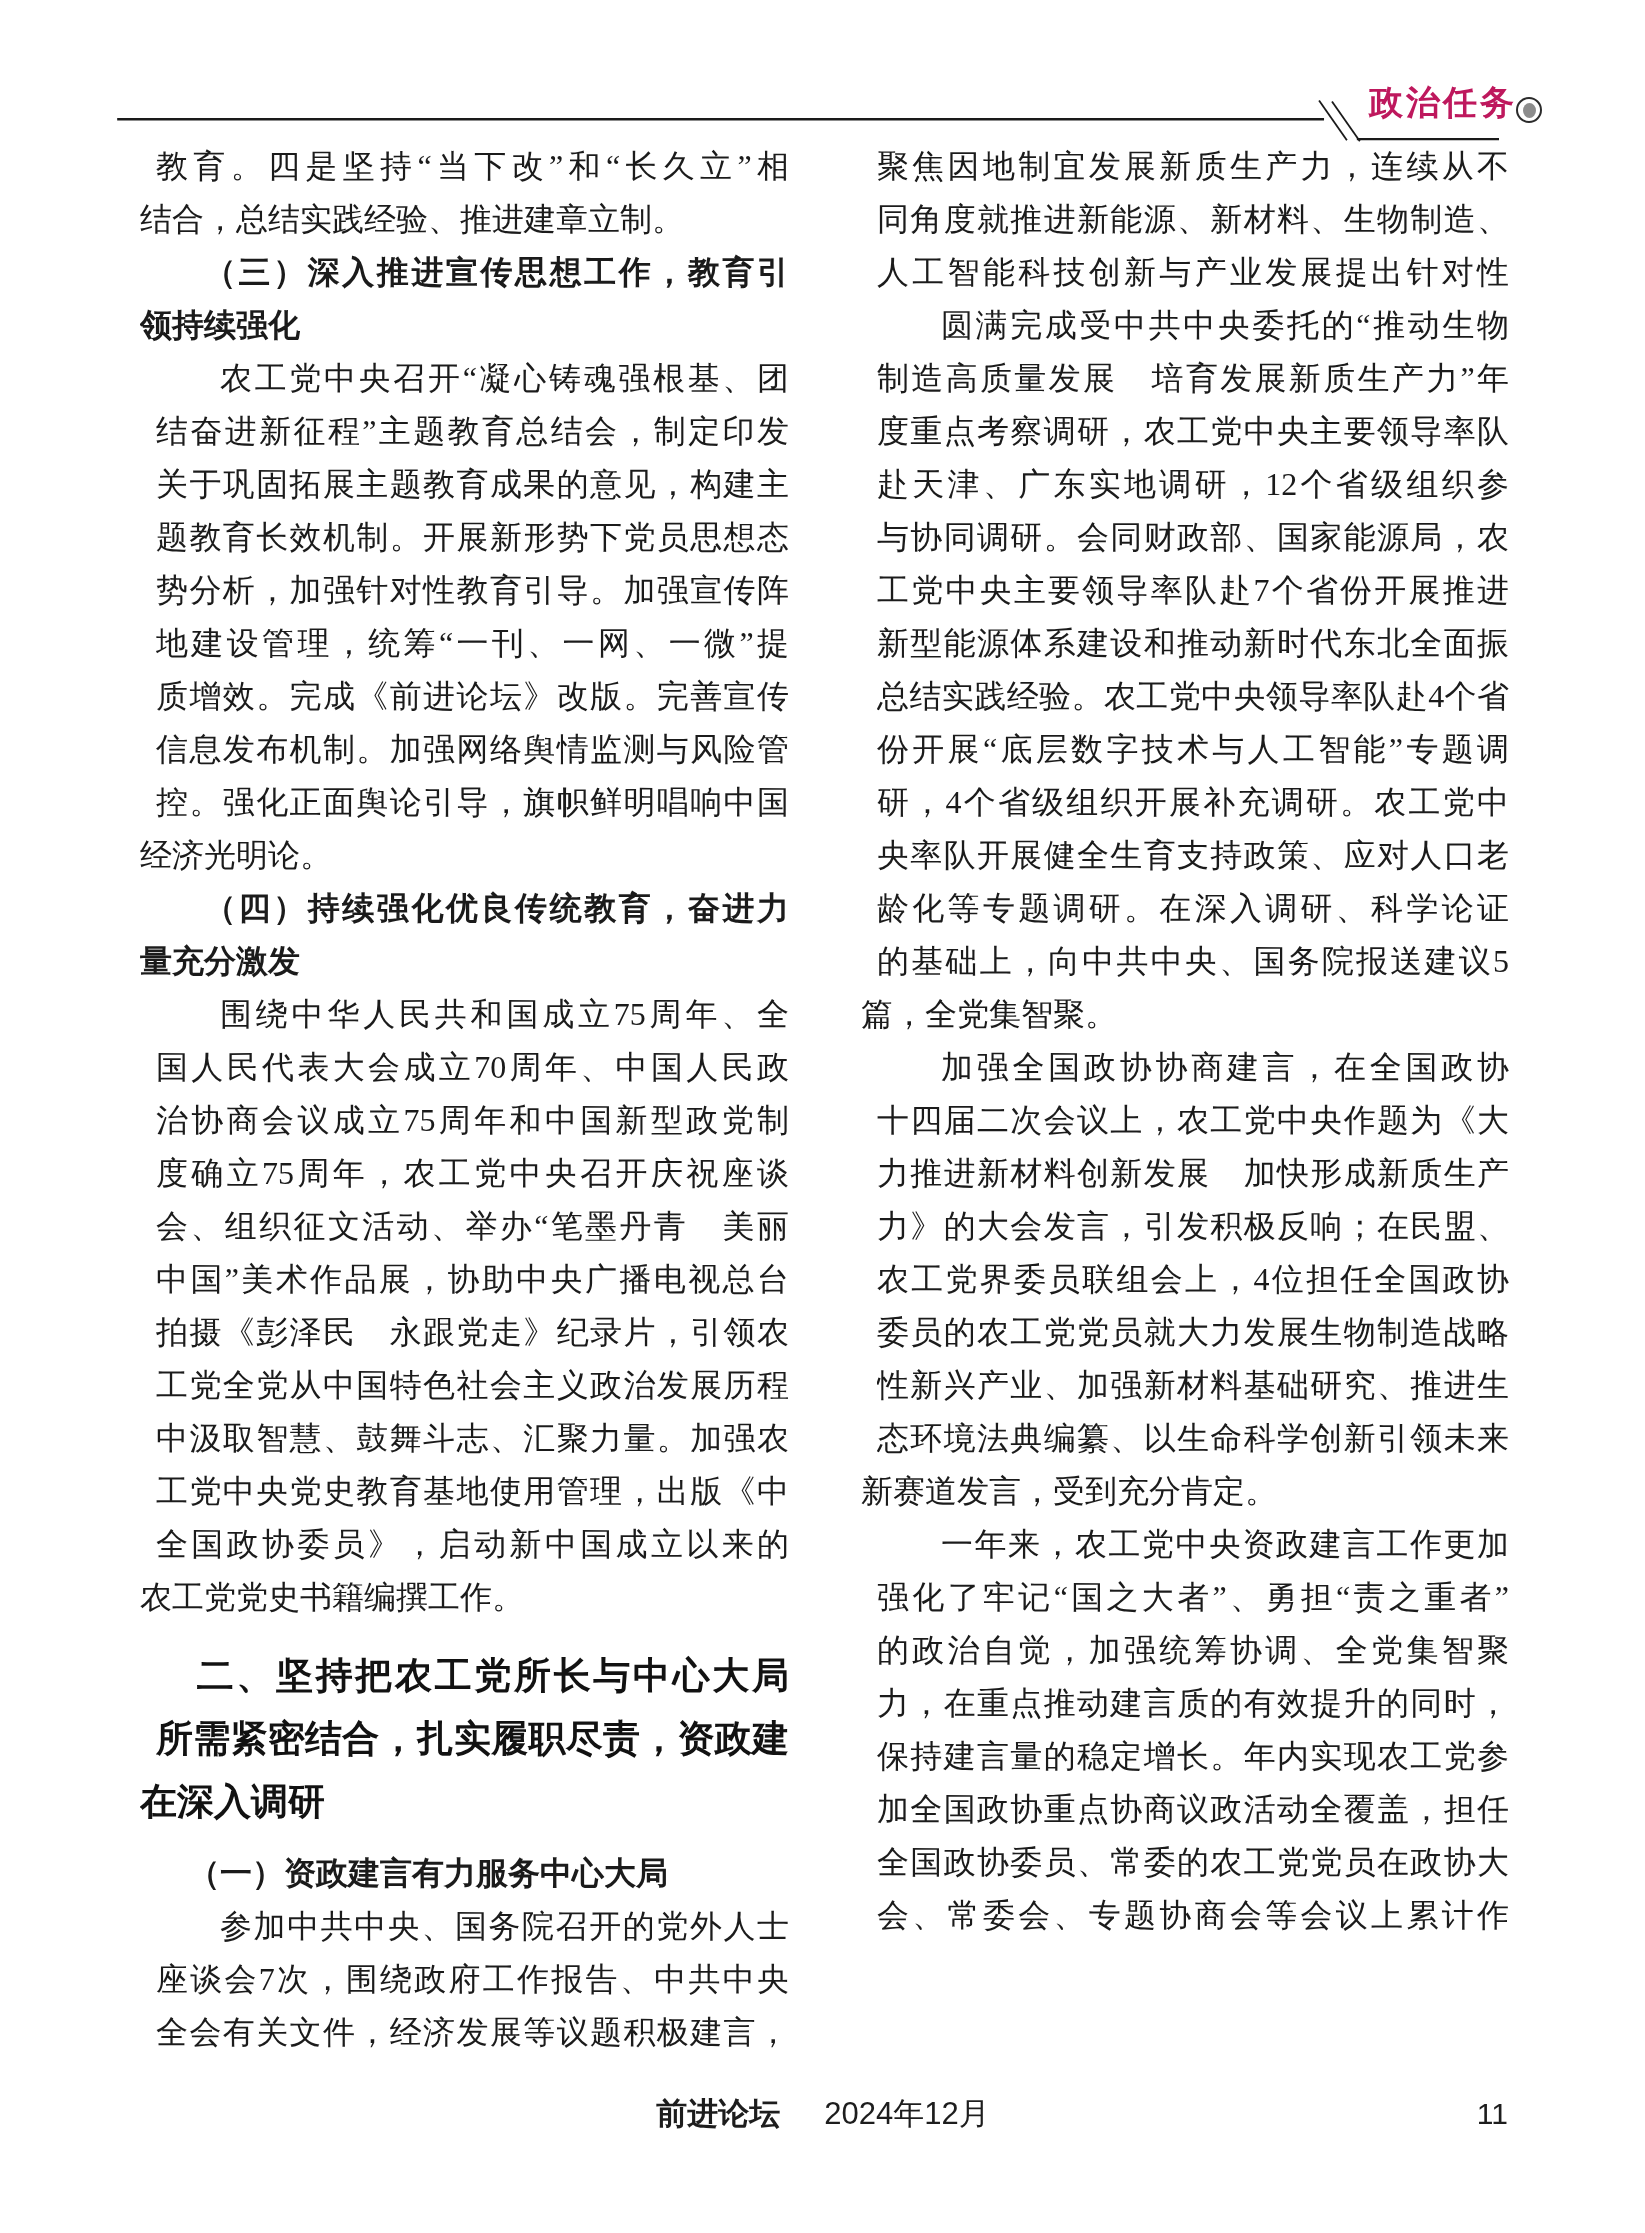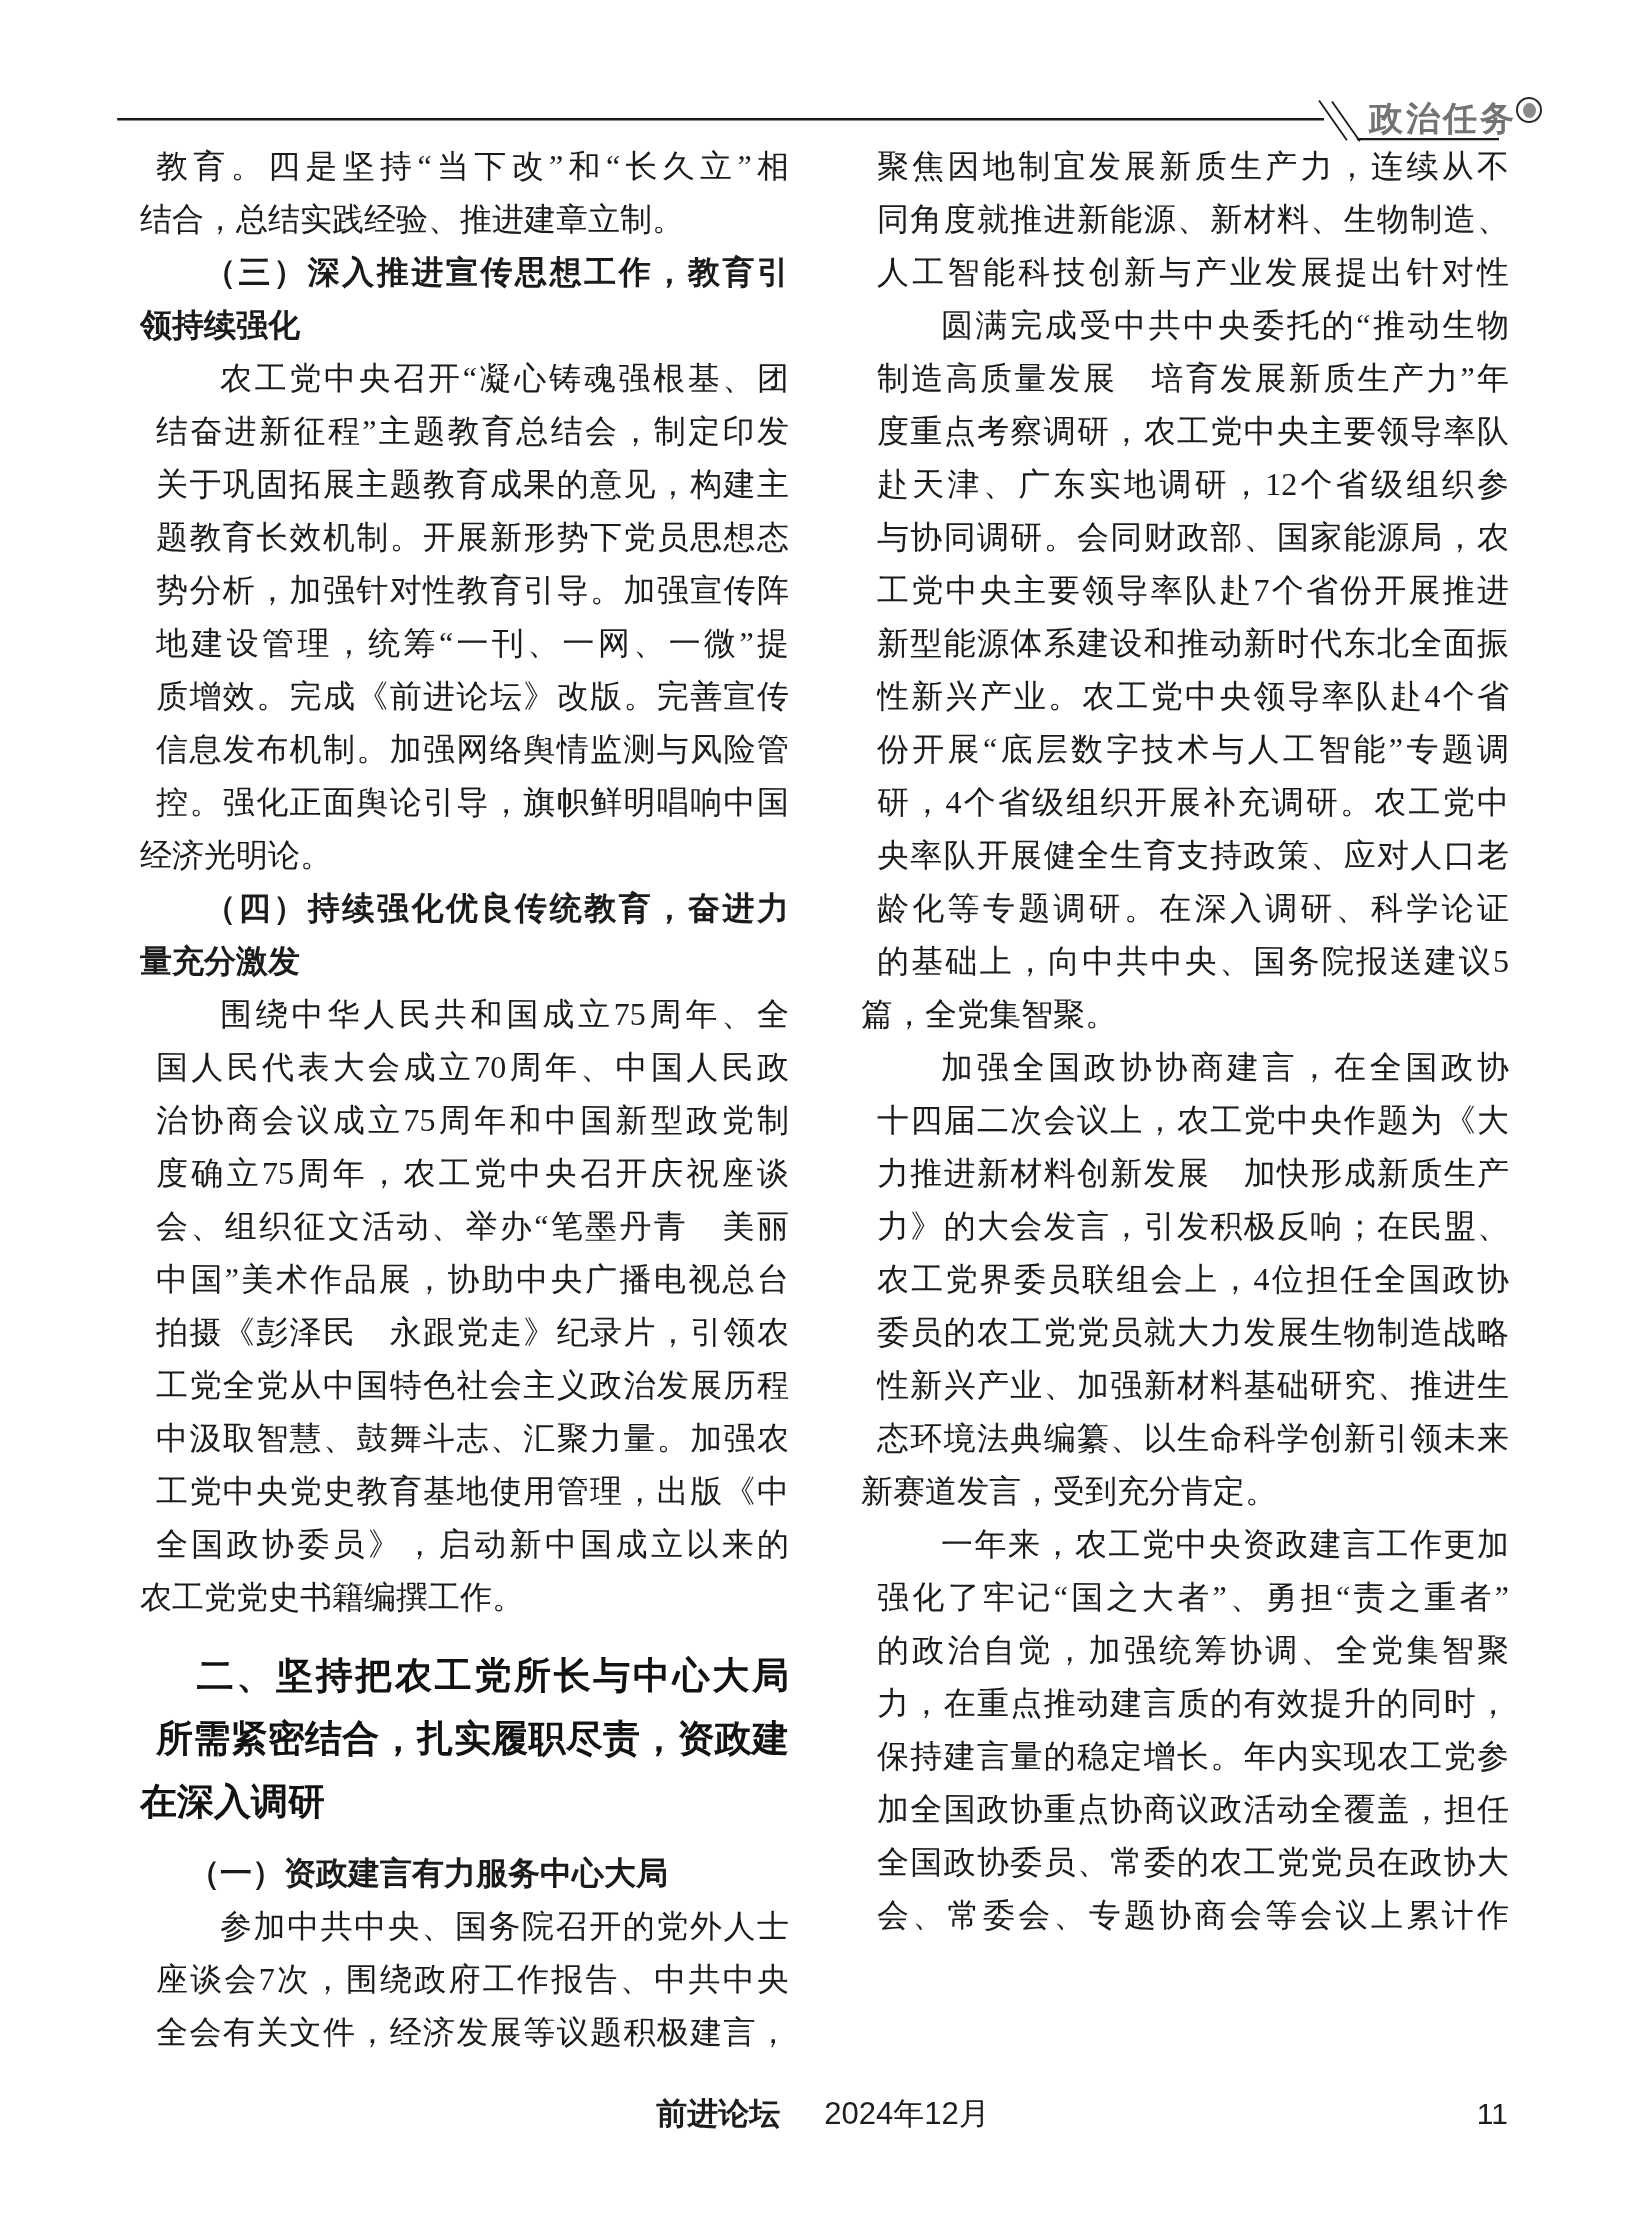--- a/index.html
+++ b/index.html
@@ -4,22 +4,22 @@
 <style>
   html,body{margin:0;padding:0;}
   body{
     width:1646px;height:2234px;position:relative;background:#ffffff;
     font-family:"Liberation Serif","DejaVu Serif",serif;
     color:#1b1b1b;overflow:hidden;
   }
   
   #header-decor{position:absolute;left:0;top:0;width:1646px;height:169px;}
   .section-label{
-    position:absolute;left:1369px;top:96px;
-    font-size:34px;font-weight:bold;letter-spacing:3px;color:#737373;
+    position:absolute;left:1369px;top:80px;
+    font-size:34px;font-weight:bold;letter-spacing:3px;color:#be185d;
     font-family:"Liberation Serif","DejaVu Serif",serif;
   }
   .bullet-icon{
     position:absolute;left:1516px;top:97px;width:26px;height:26px;
     border:2px solid #2b2b2b;border-radius:50%;box-sizing:border-box;
     display:flex;align-items:center;justify-content:center;background:#fff;
   }
   .bullet-icon .dot{width:13px;height:15px;border-radius:50%;background:#8c8c8c;}
   
   .col{position:absolute;top:140px;font-size:32px;}
@@ -126,21 +126,21 @@
       <div class="line jst">人工智能科技创新与产业发展提出针对性</div>
     </div>
     <div class="block body">
       <div class="line ind jst">圆满完成受中共中央委托的“推动生物</div>
       <div class="line jst">制造高质量发展　培育发展新质生产力”年</div>
       <div class="line jst">度重点考察调研，农工党中央主要领导率队</div>
       <div class="line jst">赴天津、广东实地调研，12个省级组织参</div>
       <div class="line jst">与协同调研。会同财政部、国家能源局，农</div>
       <div class="line jst">工党中央主要领导率队赴7个省份开展推进</div>
       <div class="line jst">新型能源体系建设和推动新时代东北全面振</div>
-      <div class="line jst">性新兴产业。农工党中央领导率队赴4个省</div>
+      <div class="line jst">总结实践经验。农工党中央领导率队赴4个省</div>
       <div class="line jst">份开展“底层数字技术与人工智能”专题调</div>
       <div class="line jst">研，4个省级组织开展补充调研。农工党中</div>
       <div class="line jst">央率队开展健全生育支持政策、应对人口老</div>
       <div class="line jst">龄化等专题调研。在深入调研、科学论证</div>
       <div class="line jst">的基础上，向中共中央、国务院报送建议5</div>
       <div class="line">篇，全党集智聚。</div>
     </div>
     <div class="block body">
       <div class="line ind jst">加强全国政协协商建言，在全国政协</div>
       <div class="line jst">十四届二次会议上，农工党中央作题为《大</div>

